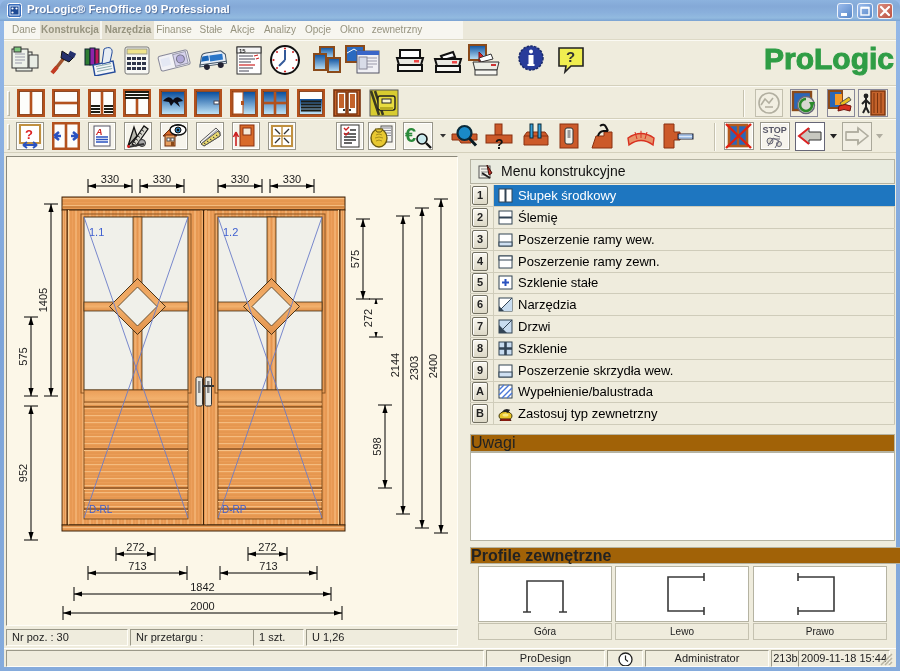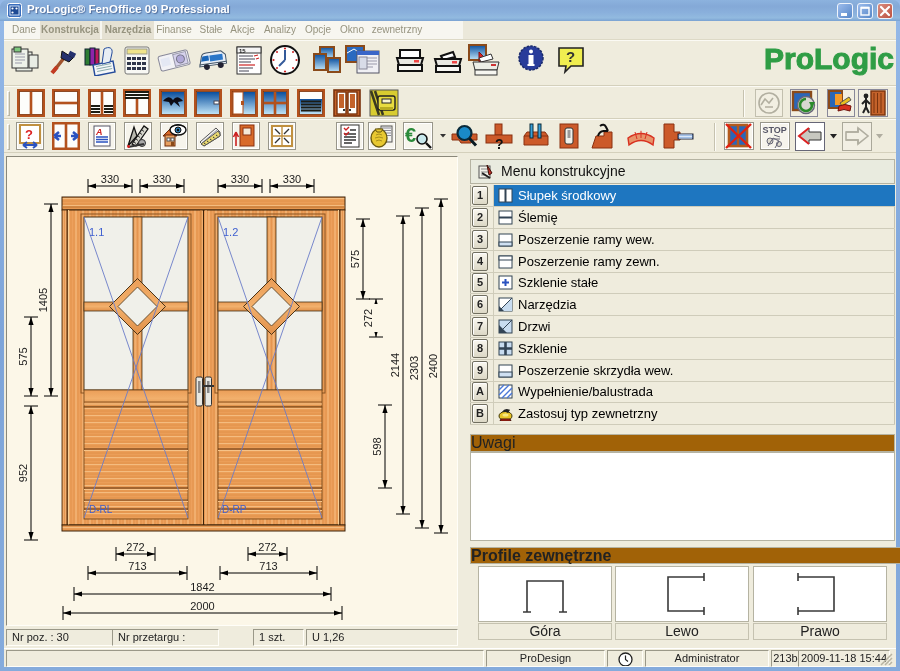--- a/index.html
+++ b/index.html
@@ -49,21 +49,21 @@
   .numbtn { position:absolute; left:2px; top:1px; width:16px; height:19px; background:linear-gradient(180deg,#faf8f0,#dcd8c6);
     border:1px solid #706e60; border-radius:2px; box-shadow:inset 1px 1px 0 #fff;
     font-size:11px; font-weight:bold; color:#222; text-align:center; line-height:17px; }
   .licon { position:absolute; left:28px; top:3px; width:15px; height:15px; }
   .ltext { position:absolute; left:48px; top:3px; }
   .lsel { position:absolute; left:24px; top:0px; right:0; height:21px; background:#1e76c0; }
   
   .secbox { position:absolute; left:466px; background:#a16207; border:1px solid #b5b3a2;
     text-align:left; font-size:16px; color:#222; }
   .whitebox { position:absolute; background:#fff; border:1px solid #b5b3a2; }
-  .plabel { position:absolute; border:1px solid #c5c2b0; text-align:center; font-size:14px; color:#222; }
+  .plabel { position:absolute; border:1px solid #c5c2b0; text-align:center; font-size:10px; color:#222; }
   
   #stat1 { position:absolute; left:0; top:607px; width:458px; height:19px; }
   #stat2 { position:absolute; left:0; top:627px; width:892px; height:19px; border-top:1px solid #fff; }
   .scell { position:absolute; top:1px; height:17px; border:1px solid; border-color:#9a9888 #fffef8 #fffef8 #9a9888;
     font-size:11px; color:#222; line-height:15px; padding-left:5px; background:#efecdd;
     white-space:nowrap; overflow:hidden; }
   .scell.ctr { text-align:center; padding-left:0; }
 </style>
 </head>
 <body>
@@ -882,21 +882,21 @@
           </svg></div>
       <div class="whitebox" style="left:291px;top:410px;width:134px;height:56px;"><svg width="132" height="54" viewBox="0 0 132 54">
             <path d="M44,10 H80 V44 H44 M44,6 V14 M44,40 V48" fill="none" stroke="#3a3a3a" stroke-width="1.6"></path>
           </svg></div>
       <div class="plabel" style="left:16px;top:467px;width:134px;height:17px;line-height:15px;">Góra</div>
       <div class="plabel" style="left:153px;top:467px;width:134px;height:17px;line-height:15px;">Lewo</div>
       <div class="plabel" style="left:291px;top:467px;width:134px;height:17px;line-height:15px;">Prawo</div>
     </div>
     <div id="stat1">
       <div class="scell" style="left:2px;width:122px;">Nr poz. : 30</div>
-      <div class="scell" style="left:108px;width:107px;">Nr przetargu :</div>
+      <div class="scell" style="left:126px;width:133px;">Nr przetargu :</div>
       <div class="scell" style="left:249px;width:51px;">1 szt.</div>
       <div class="scell" style="left:302px;width:152px;">U 1,26</div>
     </div>
     <div id="stat2">
       <div class="scell" style="left:2px;width:478px;"></div>
       <div class="scell ctr" style="left:482px;width:119px;">ProDesign</div>
       <div class="scell ctr" style="left:603px;width:36px;"><svg width="15" height="15" viewBox="0 0 15 15" style="margin-top:1px">
             <circle cx="7.5" cy="7.5" r="6.5" fill="#fff" stroke="#222" stroke-width="1.3"></circle>
             <path d="M7.5,3.5 V7.5 L10,9.5" stroke="#222" stroke-width="1.2" fill="none"></path>
           </svg></div>

